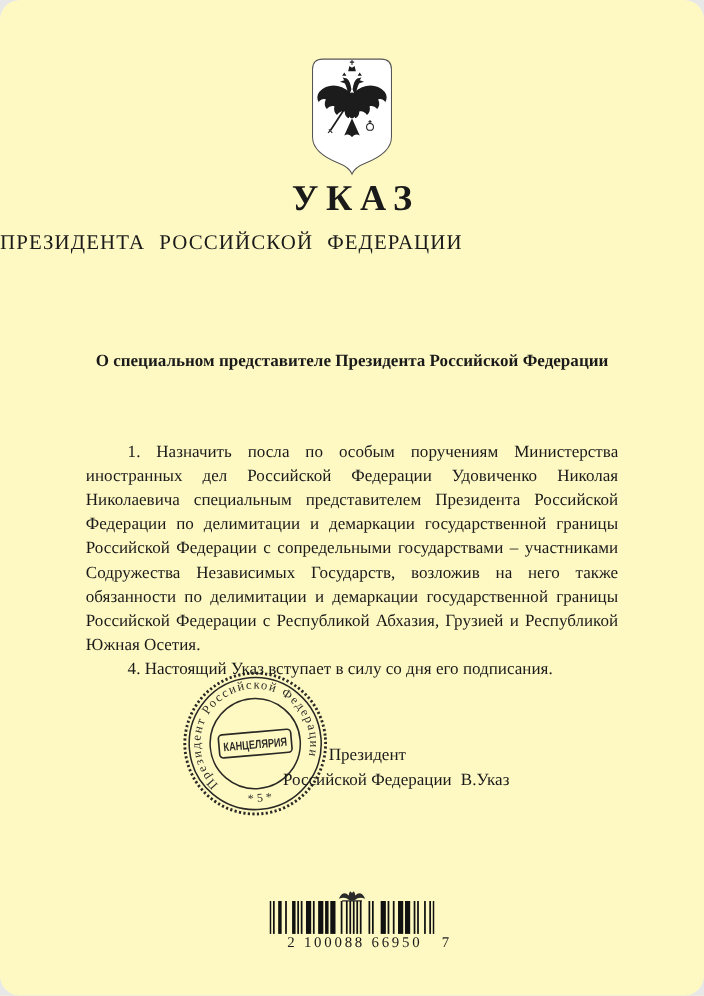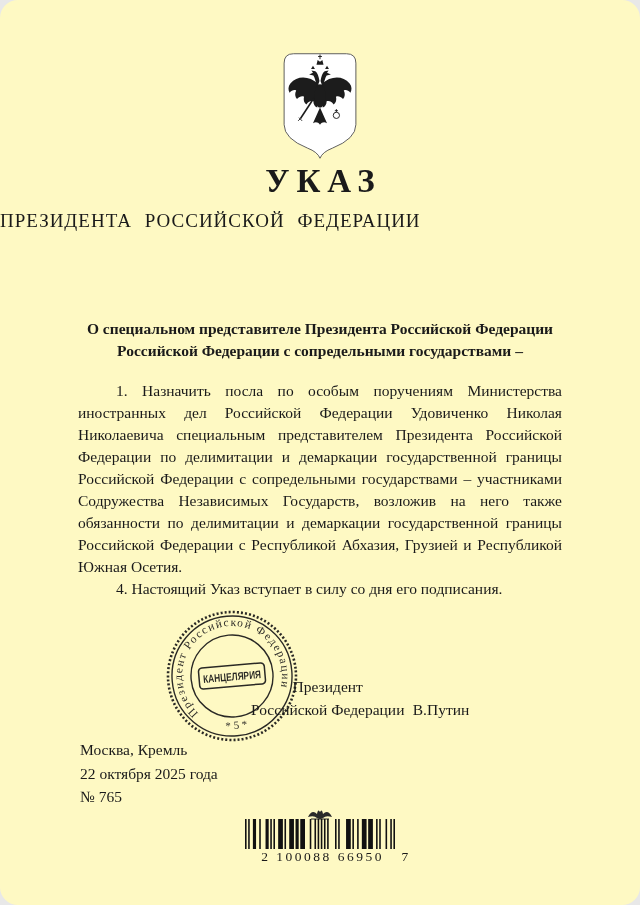--- a/index.html
+++ b/index.html
@@ -20,21 +20,21 @@
   }
   .subtitle {
     position:absolute; left:0; top:210px; width:640px; text-align:left;
     font-size:19px; letter-spacing:1px; word-spacing:7px;
   }
   .subject {
     position:absolute; left:40px; top:290px; width:560px; text-align:center;
     font-weight:bold; font-size:15.5px; line-height:22px;margin-top:28px;
   }
   .doc-body {
-    position:absolute; left:78px; top:380px; width:484px;
+    position:absolute; left:78px; top:400px; width:484px;
     font-size:15.5px; line-height:22px; text-align:justify;
   }
   .doc-body p { margin:0; text-indent:38px; }
 
   .sig {
     position:absolute; left:228px; top:675px; width:256px;
     display:flex; align-items:flex-end; justify-content:center;
     font-size:15.5px; line-height:23px;
   }
   .sig-office { width:170px; text-align:center; }
@@ -81,56 +81,50 @@
       <circle class="fine" cx="71" cy="82" r="4"></circle>
       <path class="fine" d="M71,78 V74 M69,76 H73"></path>
     </g>
   </svg>
 
   <div class="title">УКАЗ</div>
   <div class="subtitle">ПРЕЗИДЕНТА РОССИЙСКОЙ ФЕДЕРАЦИИ</div>
 
   <div class="subject">
     <div>О специальном представителе Президента Российской Федерации</div>
-    <div>Российской Федерации с сопредельными государствами –</div>
   </div>
 
   <div class="doc-body">
     <p>1. Назначить посла по особым поручениям Министерства иностранных дел Российской Федерации Удовиченко Николая Николаевича специальным представителем Президента Российской Федерации по делимитации и демаркации государственной границы Российской Федерации с сопредельными государствами – участниками Содружества Независимых Государств, возложив на него также обязанности по делимитации и демаркации государственной границы Российской Федерации с Республикой Абхазия, Грузией и Республикой Южная Осетия.</p>
     <p>4. Настоящий Указ вступает в силу со дня его подписания.</p>
   </div>
 
   <div class="sig">
     <div class="sig-office">
       <div>Президент</div>
       <div>Российской Федерации</div>
     </div>
-    <div class="sig-name">В.Путин</div>
+    <div class="sig-name">В.Указ</div>
   </div>
 
   <svg class="stamp" viewBox="-70 -70 140 140" aria-hidden="true">
     <circle r="64" stroke-width="2.6" stroke-dasharray="2,2.1"></circle>
     <circle r="60" stroke-width="1.4"></circle>
     <circle r="41" stroke-width="1.4"></circle>
     <defs>
       <path id="ringPath" d="M -32.1,38.3 A 50,50 0 1 1 32.1,38.3" fill="none"></path>
     </defs>
     <text font-size="11.5" letter-spacing="1.4" font-family="Liberation Serif, serif">
       <textPath href="#ringPath" startOffset="6">Президент Российской Федерации</textPath>
     </text>
     <text x="0" y="53" text-anchor="middle" font-size="11" font-family="Liberation Serif, serif">* 5 *</text>
     <rect x="-33" y="-10.5" width="66" height="21" rx="3.5" stroke-width="1.5"></rect>
     <text x="0" y="4.5" text-anchor="middle" font-family="Liberation Sans, sans-serif" font-weight="bold" font-size="11" textLength="58" lengthAdjust="spacingAndGlyphs">КАНЦЕЛЯРИЯ</text>
   </svg>
 
-  <div class="footer">
-    <div>Москва, Кремль</div>
-    <div>22 октября 2025 года</div>
-    <div>№ 765</div>
-  </div>
 
   <div class="barcode-wrap">
     <svg class="mini-eagle" width="26" height="14" viewBox="0 0 26 14" aria-hidden="true">
       <path d="M1,11 Q5,3 10,8 Q11,2 13,6 Q15,2 16,8 Q21,3 25,11 Q19,9 16,12 Q13,14 10,12 Q7,9 1,11 Z"></path>
       <path d="M4,12.5 H22 V13.5 H4 Z"></path>
     </svg>
     <svg class="bars" id="barcode-bars" width="150" height="30" aria-hidden="true">
         <rect x="0.00" y="0" width="1.58" height="30"></rect>
         <rect x="3.16" y="0" width="1.58" height="30"></rect>
         <rect x="7.89" y="0" width="3.16" height="30"></rect>

